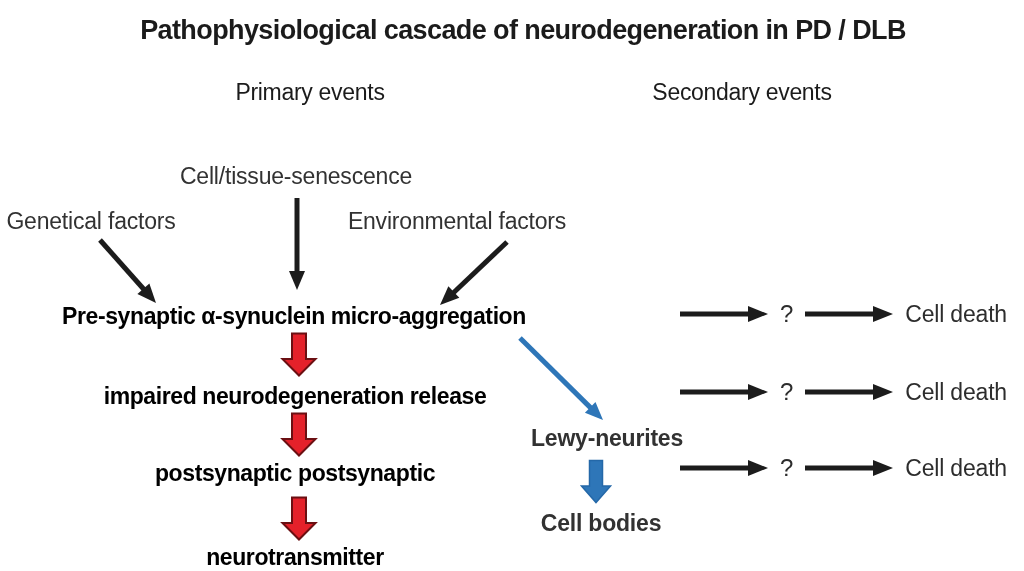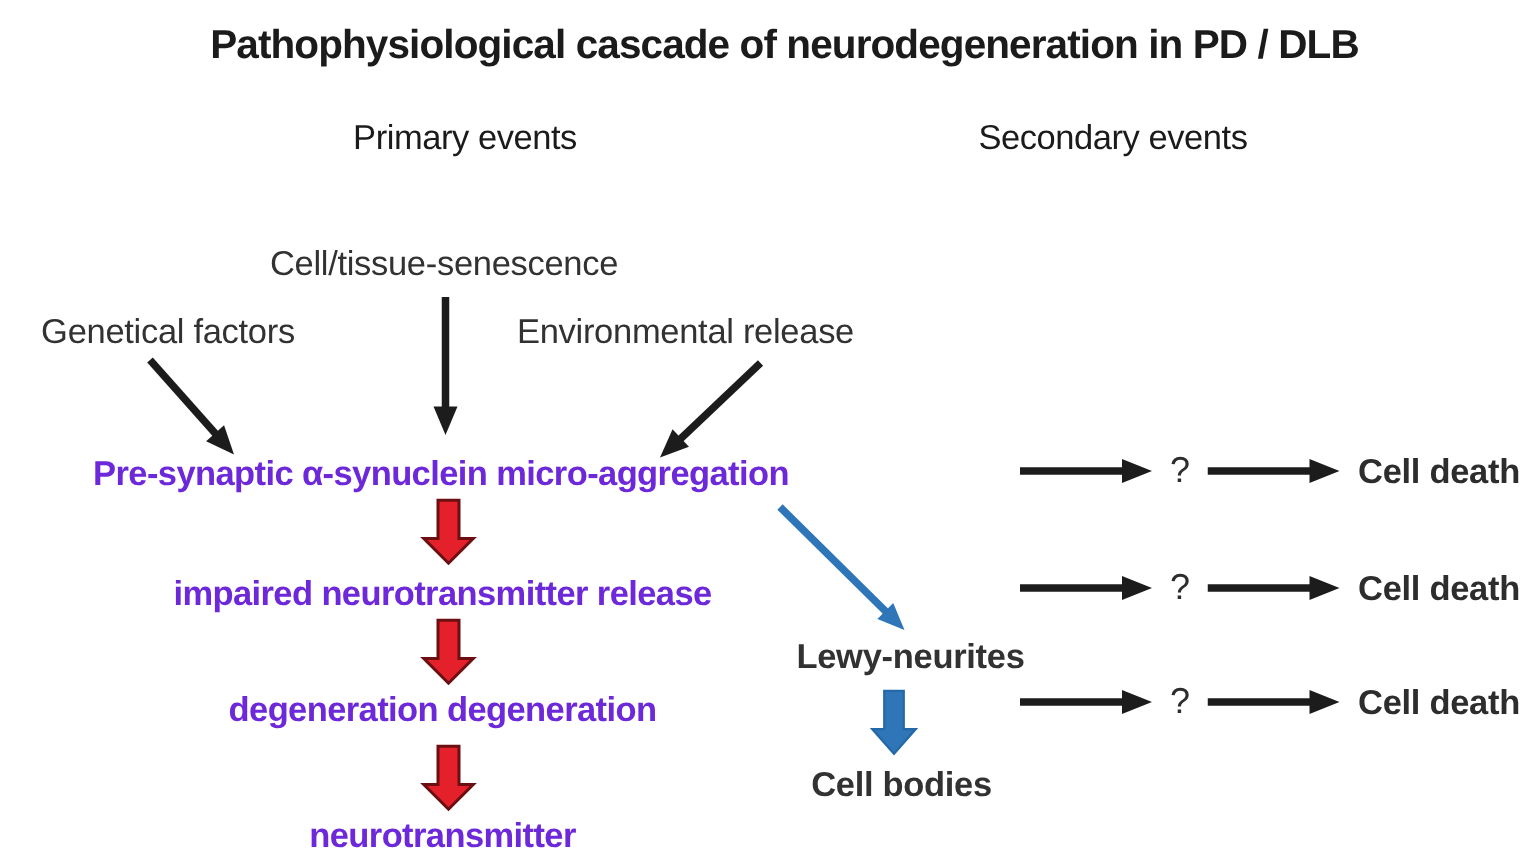--- a/index.html
+++ b/index.html
@@ -4,39 +4,39 @@
 <style>
   * { margin:0; padding:0; box-sizing:border-box; }
   html,body { background:#ffffff; }
   body { font-family:"Liberation Sans", sans-serif; }
   .canvas { position:relative; width:1024px; height:571px; background:#ffffff; overflow:hidden; }
   .abs { position:absolute; white-space:nowrap; }
   .center { transform:translate(-50%,-50%); }
   .title { font-size:27px; font-weight:bold; letter-spacing:-0.6px; color:#1b1b1b; }
   .header { font-size:23px; font-weight:normal; letter-spacing:-0.3px; color:#1b1b1b; }
   .factor { font-size:23px; color:#323232; letter-spacing:-0.2px; }
-  .cascade { font-size:23px; font-weight:bold; letter-spacing:-0.4px; color:#6d28d9; }
+  .cascade { font-size:23px; font-weight:bold; letter-spacing:-0.4px; color:#000000; }
   .plain { font-size:23px; color:#323232; letter-spacing:-0.2px;font-weight:bold; }
   .conn { position:absolute; overflow:visible; }
   .sec-row { position:absolute; left:680px; height:30px; display:flex; align-items:center; gap:12px; }
   .qmark { font-size:24px; color:#2d2d2d; }
-  .outcome { font-size:23px; color:#2d2d2d; letter-spacing:-0.2px;font-weight:bold; }
+  .outcome { font-size:23px; color:#2d2d2d; letter-spacing:-0.2px; }
 </style>
 </head>
 <body>
 
 <div class="canvas">
 
   <div class="abs center title" style="left:523px; top:30px;">Pathophysiological cascade of neurodegeneration in PD / DLB</div>
   <div class="abs center header" style="left:310px; top:92px;">Primary events</div>
   <div class="abs center factor" style="left:296px; top:176px;">Cell/tissue-senescence</div>
 
   <div class="abs center header" style="left:742px; top:92px;">Secondary events</div>
-  <div class="abs center factor" style="left:112px; top:221px;text-align:right;">Genetical factors</div>
-  <div class="abs center factor" style="left:457px; top:221px;">Environmental release</div>
+  <div class="abs center factor" style="left:91px; top:221px;text-align:right;">Genetical factors</div>
+  <div class="abs center factor" style="left:457px; top:221px;">Environmental factors</div>
 
   <svg class="conn" style="left:92px; top:234px;" width="76" height="78">
     <line x1="8" y1="6" x2="56" y2="60" stroke="#1c1c1c" stroke-width="5"></line>
     <g transform="translate(64,69) rotate(48.4)">
         <polygon points="0,0 -19,-8 -19,8" fill="#1c1c1c"></polygon>
       </g>
   </svg>
   <svg class="conn" style="left:288px; top:196px;" width="18" height="98">
     <line x1="9" y1="2" x2="9" y2="80" stroke="#1c1c1c" stroke-width="5"></line>
     <g transform="translate(9,94) rotate(90)">
@@ -49,27 +49,27 @@
         <polygon points="0,0 -19,-8 -19,8" fill="#1c1c1c"></polygon>
       </g>
   </svg>
 
   <div class="abs center cascade" style="left:294px; top:316px;">Pre-synaptic α-synuclein micro-aggregation</div>
 
   <svg class="conn" style="left:281px; top:332px;" width="36" height="45" viewBox="0 0 36 45">
     <polygon points="11,1.5 25,1.5 25,27 34.5,27 18,43.5 1.5,27 11,27" fill="#e4212a" stroke="#6b0f12" stroke-width="2" stroke-linejoin="miter"></polygon>
   </svg>
 
-  <div class="abs center cascade" style="left:295px; top:396px;">impaired neurotransmitter release</div>
+  <div class="abs center cascade" style="left:295px; top:396px;">impaired neurodegeneration release</div>
 
   <svg class="conn" style="left:281px; top:412px;" width="36" height="45" viewBox="0 0 36 45">
     <polygon points="11,1.5 25,1.5 25,27 34.5,27 18,43.5 1.5,27 11,27" fill="#e4212a" stroke="#6b0f12" stroke-width="2" stroke-linejoin="miter"></polygon>
   </svg>
 
-  <div class="abs center cascade" style="left:295px; top:473px;">degeneration degeneration</div>
+  <div class="abs center cascade" style="left:295px; top:473px;">postsynaptic postsynaptic</div>
 
   <svg class="conn" style="left:281px; top:496px;" width="36" height="45" viewBox="0 0 36 45">
     <polygon points="11,1.5 25,1.5 25,27 34.5,27 18,43.5 1.5,27 11,27" fill="#e4212a" stroke="#6b0f12" stroke-width="2" stroke-linejoin="miter"></polygon>
   </svg>
 
   <div class="abs center cascade" style="left:295px; top:557px;">neurotransmitter</div>
 
   <svg class="conn" style="left:512px; top:330px;" width="100" height="100">
     <line x1="8" y1="8" x2="82.5" y2="81.6" stroke="#2e76b8" stroke-width="5"></line>
     <g transform="translate(91,90) rotate(44.7)">

